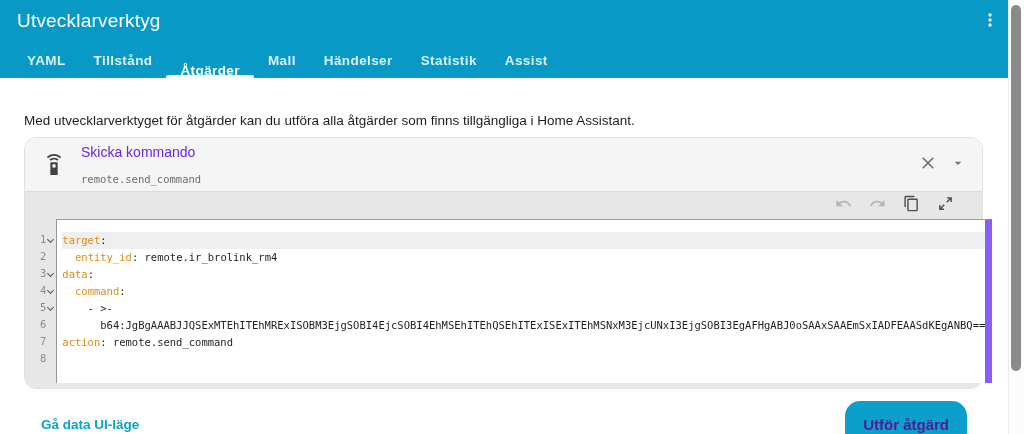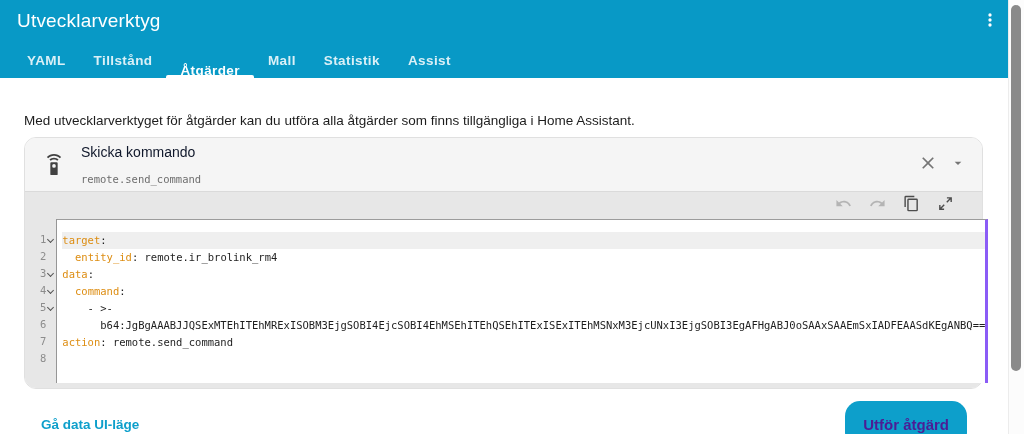--- a/index.html
+++ b/index.html
@@ -17,39 +17,39 @@
   .tab.active::after{content:"";position:absolute;left:0;right:0;bottom:0;height:3px;background:#fff;border-radius:2px 2px 0 0;}
 
   
   .intro{position:absolute;left:24px;top:99px;font-size:13.5px;color:#1d1d1d;}
 
   
   .card{position:absolute;left:24px;top:137px;width:959px;height:252px;border:1px solid #e0e0e0;border-radius:12px;background:#fff;box-sizing:border-box;}
   .card-header{height:54px;background:#f5f5f5;border-radius:11px 11px 0 0;border-bottom:1px solid #dadada;display:flex;align-items:center;padding:0 16px 0 18px;box-sizing:border-box;}
   .remote-icon svg{width:22px;height:22px;fill:#414141;display:block;}
   .head-text{margin-left:16px;display:flex;flex-direction:column;}
-  .card-title{font-size:14px;font-weight:500;color:#0f172a;}
+  .card-title{font-size:14px;font-weight:500;color:#6d28d9;}
   .service-id{font-family:"DejaVu Sans Mono",monospace;font-size:10.5px;color:#6d6d6d;margin-top:13px;}
   .head-actions{margin-left:auto;display:flex;align-items:center;gap:12px;}
   .hbtn{display:flex;align-items:center;justify-content:center;cursor:pointer;color:#757575;}
   .hbtn svg{fill:#757575;}
 
   
   .code-section{position:absolute;top:54px;bottom:0;left:0;right:0;background:#e7e7e7;border-radius:0 0 11px 11px;}
   .toolbar{height:27px;display:flex;justify-content:flex-end;align-items:center;gap:17px;padding-right:28px;}
   .icon-btn{display:flex;align-items:center;justify-content:center;cursor:pointer;}
   .icon-btn svg{width:17px;height:17px;fill:#4d4d4d;}
   .icon-btn.disabled svg{fill:#b4b4b4;}
 
   .editor{position:absolute;top:27px;left:15px;right:15px;bottom:5px;display:flex;font-family:"DejaVu Sans Mono",monospace;font-size:10.5px;line-height:17px;}
   .gutter{width:25px;padding-top:12px;box-sizing:border-box;border-right:1px solid #969696;color:#8c8c8c;}
   .gutter-row{display:flex;justify-content:flex-end;align-items:center;height:17px;padding-right:1px;}
   .gfold{width:9px;height:17px;position:relative;display:inline-block;}
   .gfold.show::after{content:"";position:absolute;left:2px;top:6px;width:4px;height:4px;border-left:1.2px solid #555;border-bottom:1.2px solid #555;transform:rotate(-45deg);}
-  .code{flex:1;background:#fff;border-top:1px solid #9c9c9c;border-right:3px solid #8b5cf6;padding:12px 0 0 5px;white-space:pre;overflow:visible;}
+  .code{flex:1;background:#fff;border-top:1px solid #9c9c9c;border-right:7px solid #8b5cf6;padding:12px 0 0 5px;white-space:pre;overflow:visible;}
   .code-line{height:17px;}
   .code-line.active{background:#efefef;}
   .tok-key{color:var(--c-key,#dd8d12);}
   .tok-plain{color:#1e1e1e;}
 
   
   .footer-row{position:absolute;left:24px;width:959px;top:401px;display:flex;justify-content:space-between;align-items:center;}
   .ui-link{margin-left:17px;font-size:13.5px;font-weight:700;color:var(--c-primary,#0d9fcb);cursor:pointer;}
   .exec-btn{height:46px;border:none;border-radius:15px;background:var(--c-primary,#0d9fcb);color:#4c1d95;font-family:"Liberation Sans",sans-serif;font-size:15px;font-weight:700;padding:0 18px;cursor:pointer;margin-right:16px;}
 
@@ -78,20 +78,23 @@
         <div class="tab">
           <span>Tillstånd</span>
         </div>
         <div class="tab active">
           <span>Åtgärder</span>
         </div>
         <div class="tab">
           <span>Mall</span>
         </div>
         <div class="tab">
+          <span>Händelser</span>
+        </div>
+        <div class="tab">
           <span>Statistik</span>
         </div>
         <div class="tab">
           <span>Assist</span>
         </div>
       </nav>
   </header>
 
   <p class="intro">Med utvecklarverktyget för åtgärder kan du utföra alla åtgärder som finns tillgängliga i Home Assistant.</p>
 

